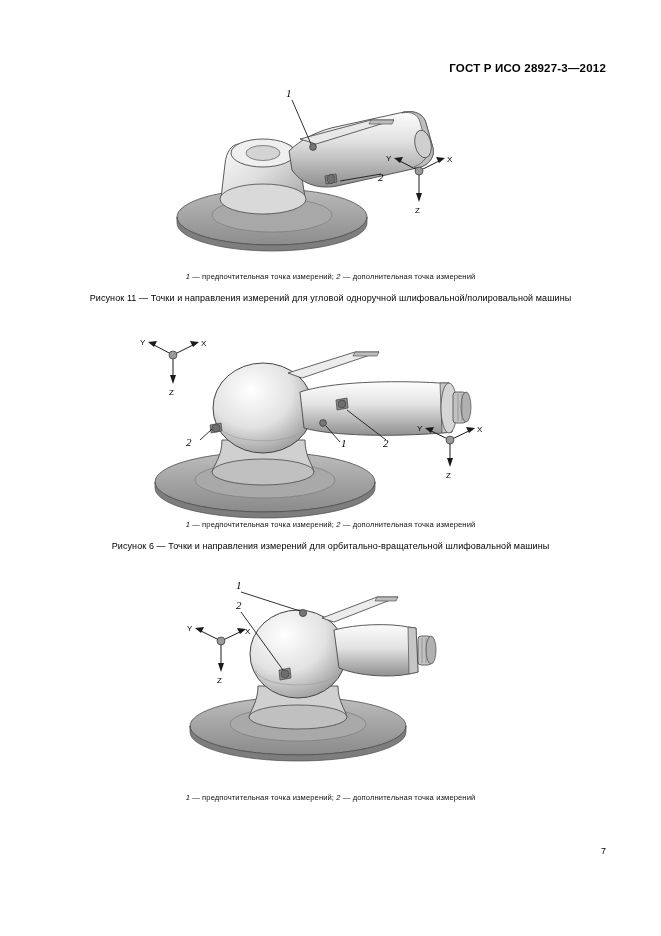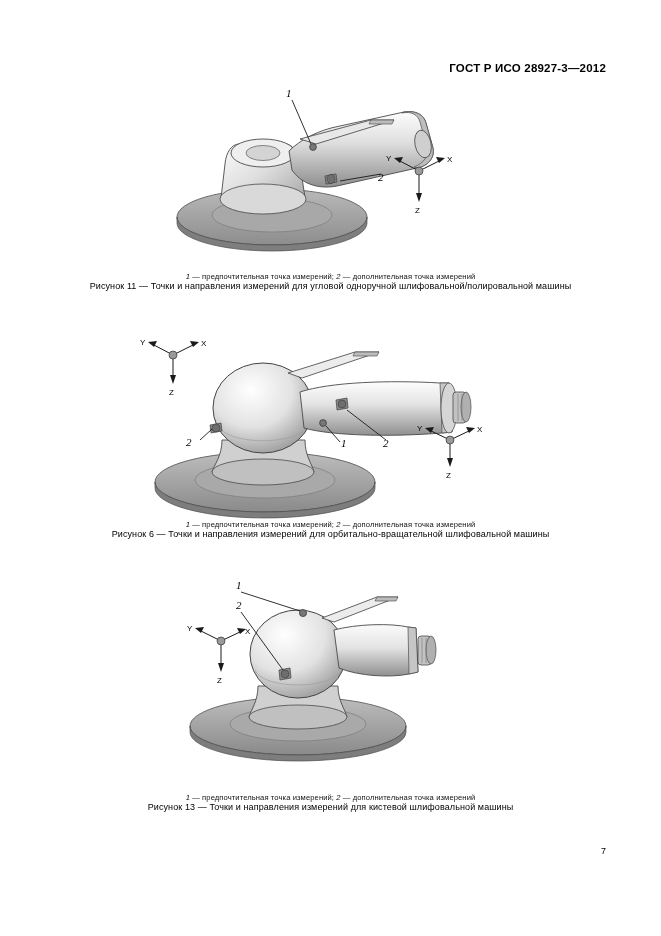--- a/index.html
+++ b/index.html
@@ -47,20 +47,21 @@
     color: #111;
   }
   .fig-key i {
     font-style: italic;
   }
   .fig-caption {
     text-align: center;
     font-size: 9px;
     letter-spacing: 0.1px;
     color: #000;
+    margin-top: 12px;
   }
   .page-number {
     position: absolute;
     right: 55px;
     bottom: 80px;
     font-size: 9px;
   }
   svg { display: block; }
   .lbl {
     font-family: "Liberation Serif", serif;
@@ -293,18 +294,17 @@
           <circle cx="221" cy="63" r="4" fill="#9a9a9a" stroke="#333" stroke-width="0.7"></circle>
           <text class="axlbl" x="187" y="53">Y</text>
           <text class="axlbl" x="245" y="56">X</text>
           <text class="axlbl" x="217" y="105">Z</text>
         </g>
       </svg>
     </div>
     <div class="fig-key">
       <i>1</i><span> — предпочтительная точка измерений; </span><i>2</i><span> — дополнительная точка измерений</span>
     </div>
-    <div class="fig-caption">Рисунок 13 — Точки и направления измерений для кистевой шлифовальной машины</div>
   </div>
 
   <div class="page-number">7</div>
 
 </div>
 
 </body></html>

